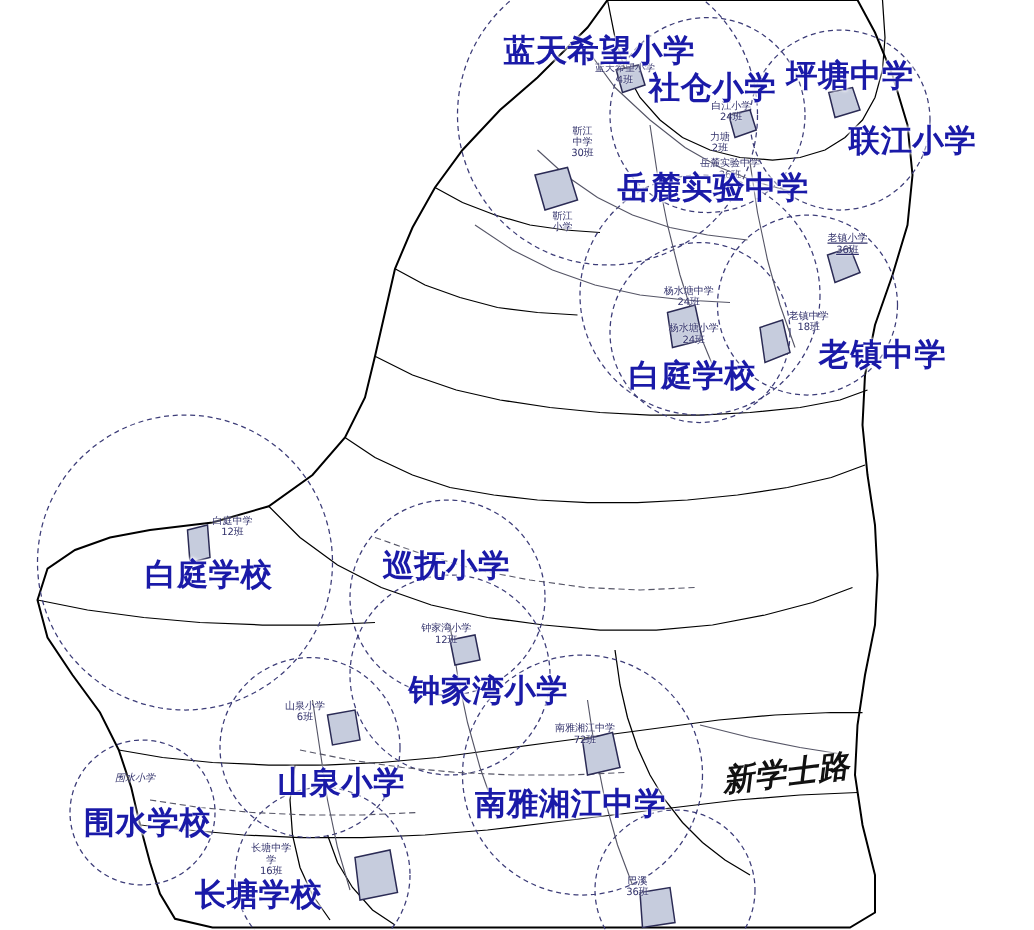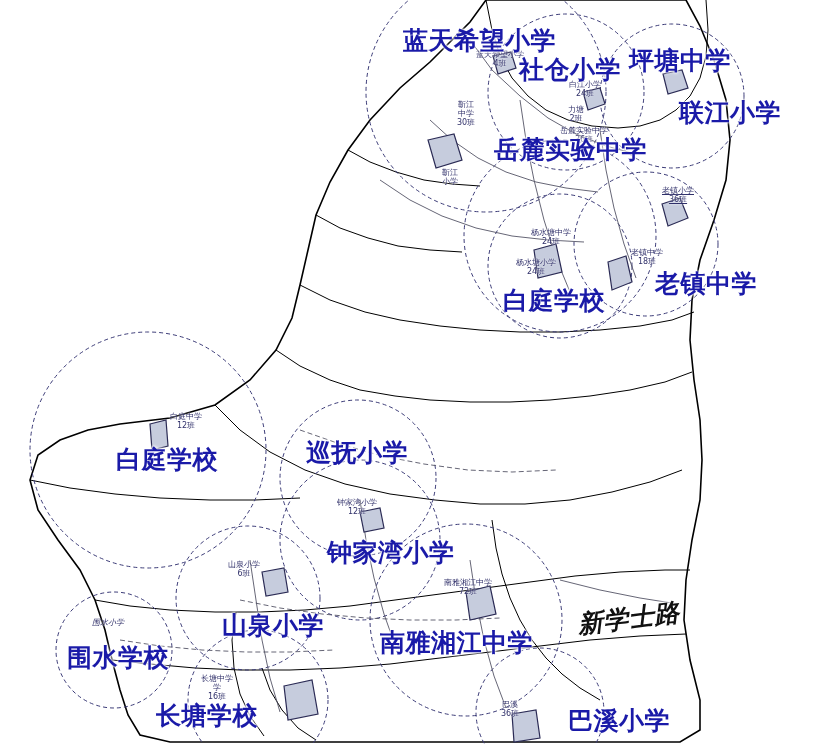--- a/index.html
+++ b/index.html
@@ -151,21 +151,21 @@
 
   <div class="small-label" style="left:470px; top:50px; width:60px;">蓝天希望小学<br>4班</div>
   <div class="small-label" style="left:558px; top:80px; width:54px;">白江小学<br>24班</div>
   <div class="small-label" style="left:556px; top:72px; width:40px;margin-top:33px;">力塘<br>2班</div>
   <div class="small-label" style="left:448px; top:100px; width:36px;">靳江<br>中学<br>30班</div>
   <div class="small-label" style="left:550px; top:126px; width:68px;">岳麓实验中学<br>36班</div>
   <div class="small-label" style="left:432px; top:168px; width:36px;">靳江<br>小学</div>
   <div class="small-label" style="left:652px; top:186px; width:52px;text-decoration:underline;">老镇小学<br>36班</div>
   <div class="small-label" style="left:522px; top:228px; width:58px;">杨水塘中学<br>24班</div>
   <div class="small-label" style="left:622px; top:248px; width:50px;">老镇中学<br>18班</div>
-  <div class="small-label" style="left:507px; top:258px; width:58px;text-align:center;">杨水塘小学<br>24班</div>
+  <div class="small-label" style="left:526px; top:258px; width:58px;text-align:center;">杨水塘小学<br>24班</div>
   <div class="small-label" style="left:164px; top:412px; width:44px;">白庭中学<br>12班</div>
   <div class="small-label" style="left:330px; top:498px; width:54px;">钟家湾小学<br>12班</div>
   <div class="small-label" style="left:222px; top:560px; width:44px;">山泉小学<br>6班</div>
   <div class="small-label" style="left:436px; top:578px; width:64px;">南雅湘江中学<br>72班</div>
   <div class="small-label" style="left:84px; top:618px; width:48px;font-style:italic;">围水小学</div>
   <div class="small-label" style="left:196px; top:674px; width:42px;">长塘中学<br>学<br>16班</div>
   <div class="small-label" style="left:492px; top:700px; width:36px;">巴溪<br>36班</div>
 
   <div class="label big" style="left:403px; top:28px;">蓝天希望小学</div>
   <div class="label big" style="left:519px; top:57px;">社仓小学</div>
@@ -174,17 +174,16 @@
   <div class="label big" style="left:494px; top:137px;">岳麓实验中学</div>
   <div class="label big" style="left:503px; top:288px;">白庭学校</div>
   <div class="label big" style="left:655px; top:271px;">老镇中学</div>
   <div class="label big" style="left:116px; top:447px;">白庭学校</div>
   <div class="label big" style="left:306px; top:440px;">巡抚小学</div>
   <div class="label big" style="left:327px; top:540px;">钟家湾小学</div>
   <div class="label big" style="left:222px; top:613px;">山泉小学</div>
   <div class="label big" style="left:67px; top:645px;">围水学校</div>
   <div class="label big" style="left:380px; top:630px;">南雅湘江中学</div>
   <div class="label big" style="left:156px; top:703px;">长塘学校</div>
-  <div class="label big" style="left:568px; top:708px;">巴溪小学</div>
 
   <div class="label road" style="left:578px; top:612px;">新学士路</div>
 
 </div>
 
 </body></html>

